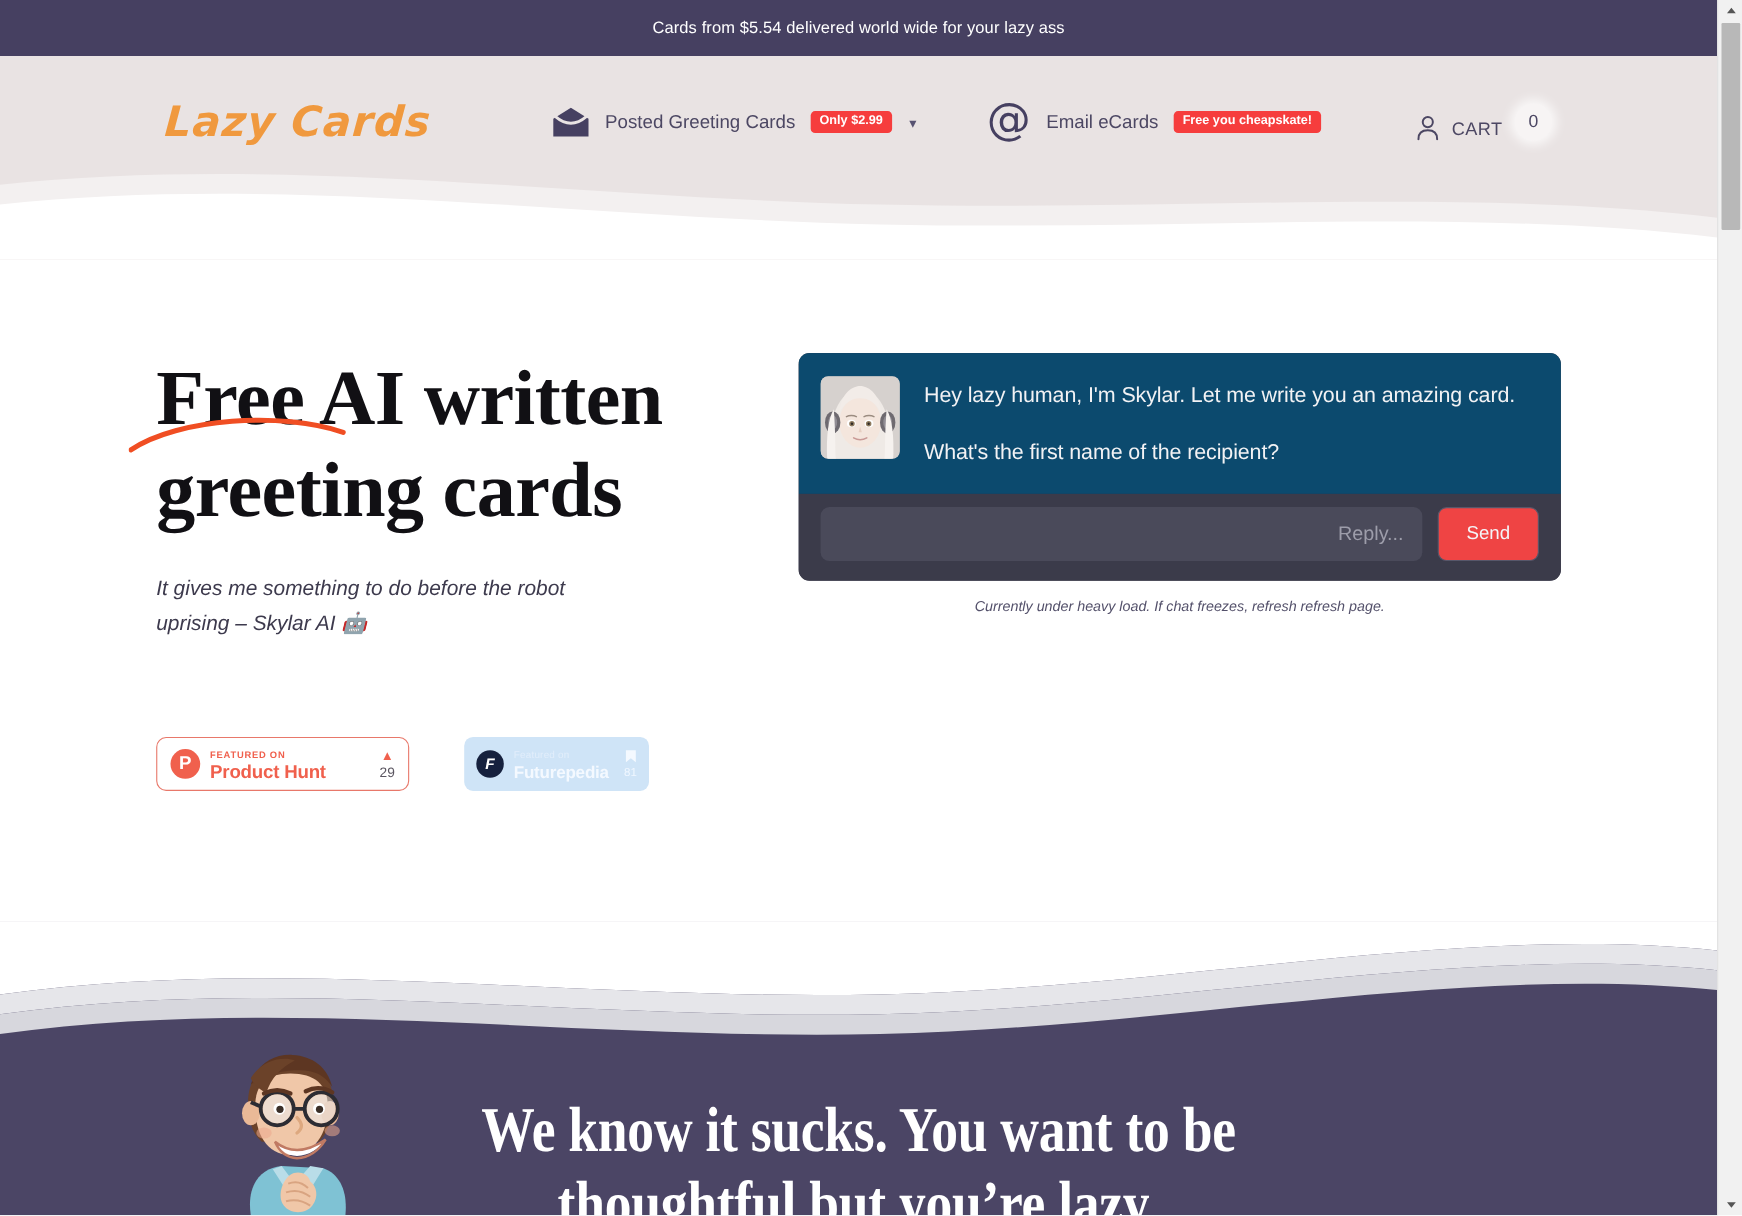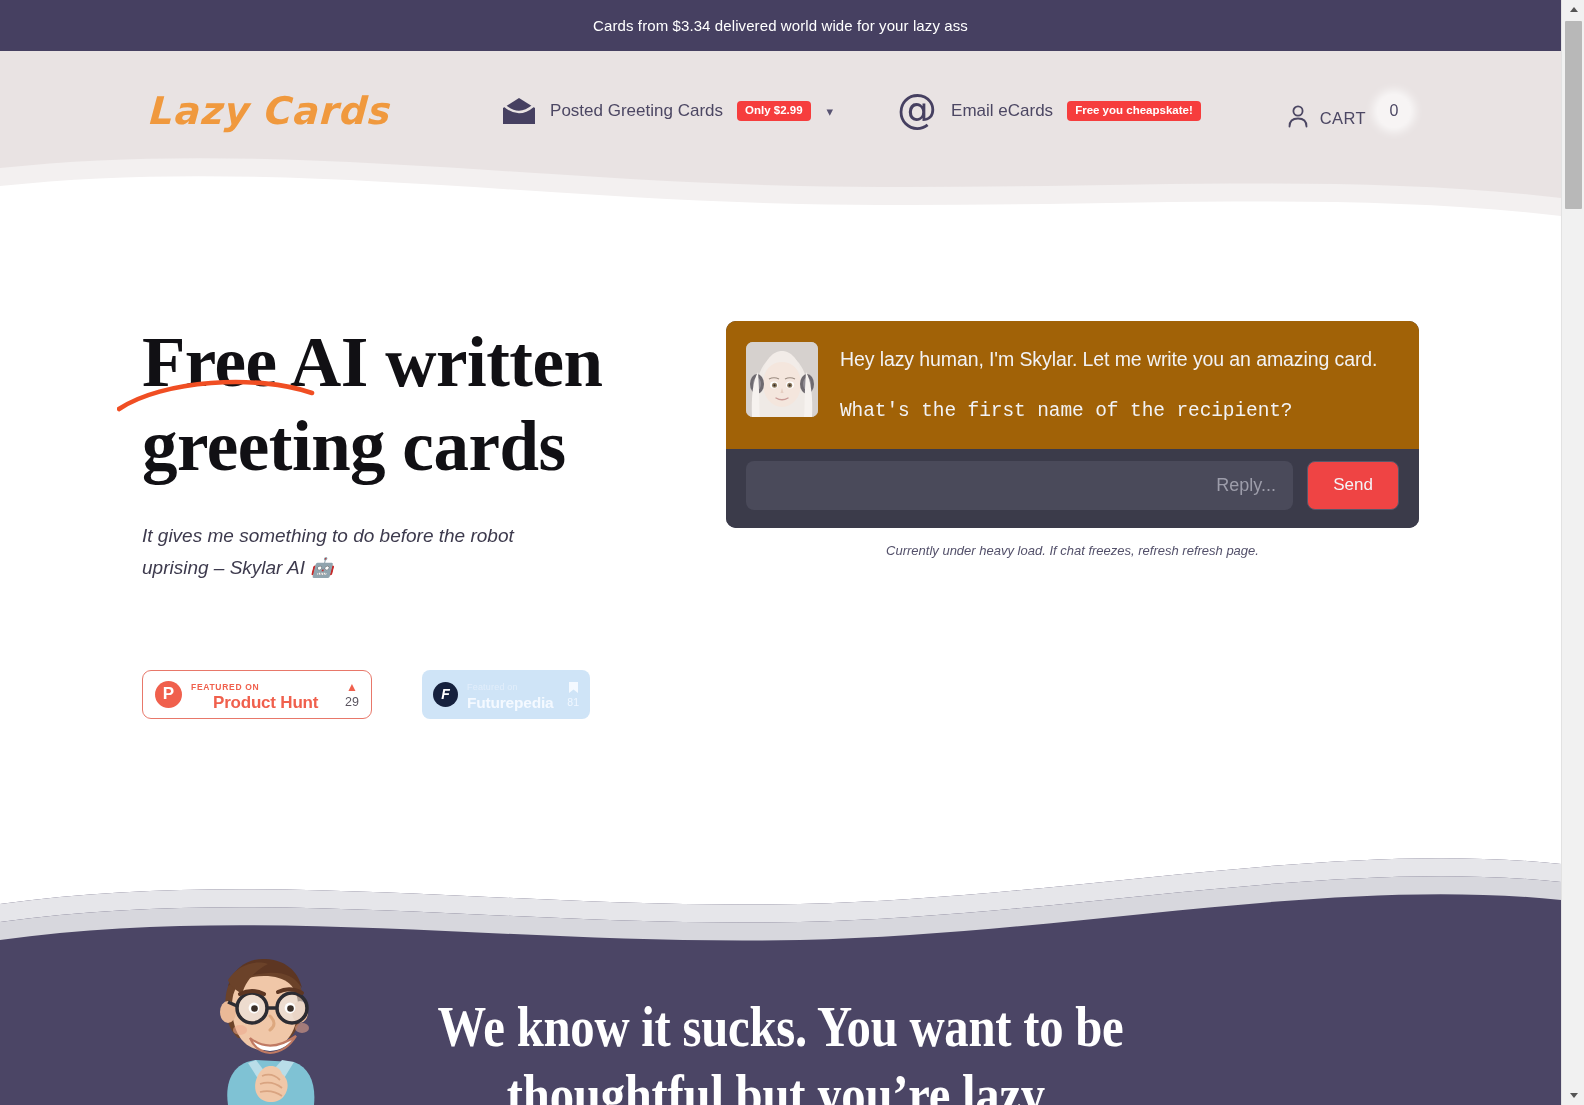--- a/index.html
+++ b/index.html
@@ -188,21 +188,21 @@
   }
   .ph-circle {
     width: 27px; height: 27px; border-radius: 50%;
     background: #f0604d;
     color:#fff; font-weight:bold; font-size:17px;
     display:flex; align-items:center; justify-content:center;
     font-family:"Liberation Sans", sans-serif;
   }
   .ph-txt { line-height: 1.05; }
   .ph-small { font-size: 8.5px; font-weight: bold; color: #f0604d; letter-spacing: .7px; }
-  .ph-big { font-size: 17px; font-weight: bold; color: #f0604d; letter-spacing: -.2px; margin-left: 22px; }
+  .ph-big { font-size: 17px; font-weight: bold; color: #f0604d; letter-spacing: -.2px; }
   .ph-votes { margin-left: auto; text-align: center; line-height: 1; }
   .ph-tri { font-size: 12px; color: #f0604d; display:block; }
   .ph-num { font-size: 12.5px; color: #5a5560; display:block; margin-top:3px; }
 
   .fp-badge {
     width: 168px; height: 49px;
     border-radius: 8px;
     background: #cfe4f7;
     display: flex; align-items: center;
     padding: 0 11px;
@@ -225,41 +225,41 @@
 
   
   .hero-right { margin-left: 24px; width: 693px; flex: none; }
   .chat {
     background: #3b3b4a;
     border-radius: 10px;
     overflow: hidden;
     width: 693px;
   }
   .chat-body {
-    background: #a16207;
+    background: #0c4a6e;
     padding: 21px 22px 24px 20px;
     display: flex;
     gap: 22px;
   }
   .avatar {
     width: 72px; height: 75px;
     border-radius: 7px;
     flex: none;
     overflow: hidden;
     background: #cfcac7;
   }
   .avatar svg { display:block; }
   .msgs { padding-top: 4px; }
   .msg {
     color: #f2f2f4;
     font-size: 19.5px;
     line-height: 1.35;
     letter-spacing: -.1px;
   }
-  .msg + .msg { margin-top: 26px; font-family: Liberation Mono, monospace; }
+  .msg + .msg { margin-top: 26px; }
 
   .chat-foot {
     background: #3b3b4a;
     padding: 12px 20px 18px;
     display: flex;
     align-items: center;
     gap: 14px;
   }
   .reply-input {
     flex: 1;
@@ -354,21 +354,21 @@
     background: #b8b8b8;
     border-radius: 1px;
   }
 </style>
 </head>
 <body>
 
 <div id="page">
 
   <div id="announce">
-    <span class="txt">Cards from $3.34 delivered world wide for your lazy ass</span>
+    <span class="txt">Cards from $5.54 delivered world wide for your lazy ass</span>
   </div>
 
   <div id="header-wrap">
     <div id="header">
       <div class="logo">Lazy Cards</div>
 
       <div class="nav">
 
         <div class="nav-item">
           <span>

